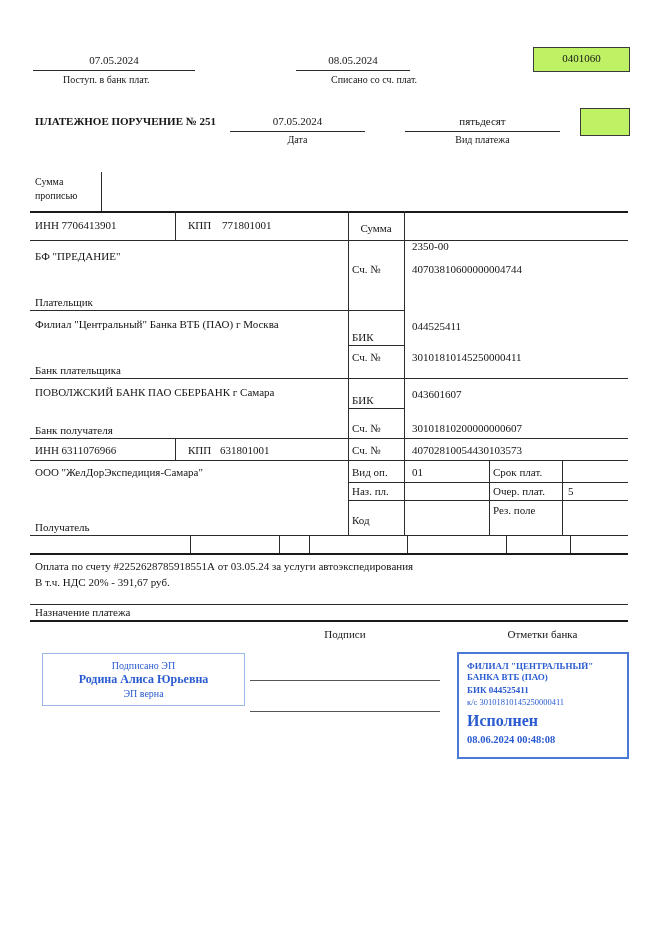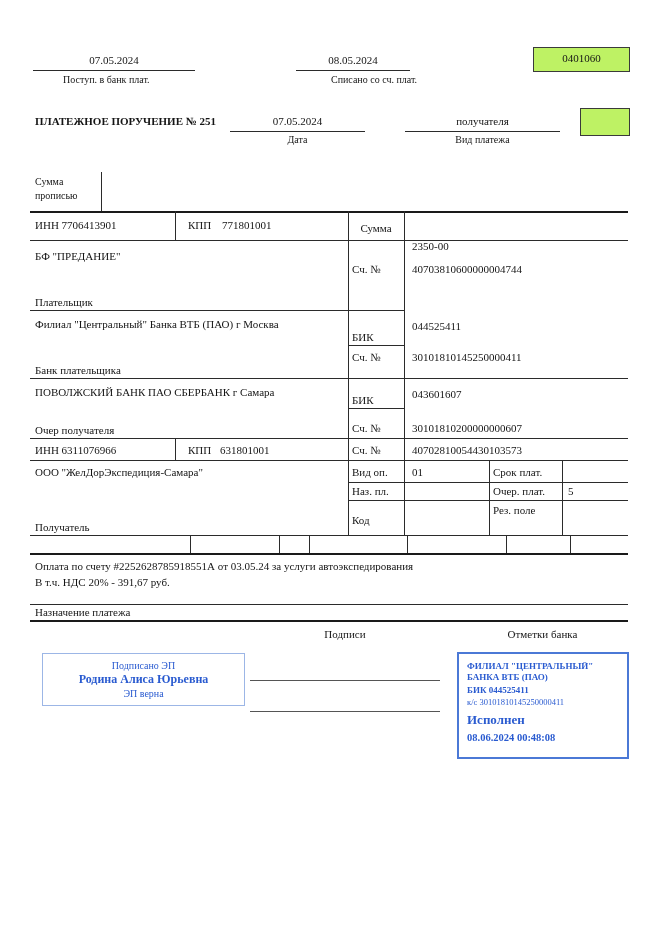--- a/index.html
+++ b/index.html
@@ -25,21 +25,21 @@
   .stamp-left .tiny{font-size:10px;}
   .stamp-left .nm{font-size:12px;font-weight:bold;}
   .stamp-right{
     position:absolute;left:457px;top:652px;width:172px;height:107px;
     border:2px solid #4b79d6;box-sizing:border-box;
     color:#2a5bd0;padding:7px 6px 0 8px;
   }
   .stamp-right .bn{font-size:9px;font-weight:bold;line-height:1.25;white-space:normal;width:150px;}
   .stamp-right .bk{font-size:9px;font-weight:bold;margin-top:1px;}
   .stamp-right .ks{font-size:8.5px;margin-top:2px;}
-  .stamp-right .st{font-size:13px;font-weight:bold;margin-top:5px;}
+  .stamp-right .st{font-size:16px;font-weight:bold;margin-top:5px;}
   .stamp-right .ts{font-size:10.5px;font-weight:bold;margin-top:4px;}
   .sigline{position:absolute;background:#555;height:1px;}
 </style>
 </head>
 <body>
 
 <div class="page">
 
   <span class="t c" style="left:33px;top:54px;width:162px;">07.05.2024</span>
   <div class="ln" style="left:33px;top:70px;width:162px;"></div>
@@ -50,21 +50,21 @@
   <span class="t sm" style="left:307px;top:74px;padding-left:24px;">Списано со сч. плат.</span>
 
   <div class="box" style="left:533px;top:47px;width:95px;height:23px;">
     <span class="t c" style="left:0;top:4px;width:95px;">0401060</span>
   </div>
 
   <span class="t b" style="left:35px;top:115px;">ПЛАТЕЖНОЕ ПОРУЧЕНИЕ № 251</span>
   <span class="t c" style="left:230px;top:115px;width:135px;">07.05.2024</span>
   <div class="ln" style="left:230px;top:131px;width:135px;"></div>
   <span class="t sm c" style="left:230px;top:134px;width:135px;">Дата</span>
-  <span class="t c" style="left:405px;top:115px;width:155px;">получателя</span>
+  <span class="t c" style="left:405px;top:115px;width:155px;">пятьдесят</span>
   <div class="ln" style="left:405px;top:131px;width:155px;"></div>
   <span class="t sm c" style="left:405px;top:134px;width:155px;">Вид платежа</span>
   <div class="box" style="left:580px;top:108px;width:48px;height:26px;"></div>
 
   <span class="t sm" style="left:35px;top:176px;">Сумма</span>
   <span class="t sm" style="left:35px;top:190px;">прописью</span>
   <div class="vln" style="left:101px;top:172px;height:39px;"></div>
 
   <div class="lnt" style="left:30px;top:211px;width:598px;"></div>
   <div class="ln" style="left:30px;top:240px;width:598px;"></div>
@@ -105,21 +105,21 @@
   <span class="t" style="left:412px;top:263px;">40703810600000004744</span>
 
   <span class="t" style="left:35px;top:318px;">Филиал "Центральный" Банка ВТБ (ПАО) г Москва</span>
   <span class="t" style="left:35px;top:364px;">Банк плательщика</span>
   <span class="t" style="left:352px;top:331px;">БИК</span>
   <span class="t" style="left:412px;top:320px;">044525411</span>
   <span class="t" style="left:352px;top:351px;">Сч. №</span>
   <span class="t" style="left:412px;top:351px;">30101810145250000411</span>
 
   <span class="t" style="left:35px;top:386px;">ПОВОЛЖСКИЙ БАНК ПАО СБЕРБАНК г Самара</span>
-  <span class="t" style="left:35px;top:424px;">Очер получателя</span>
+  <span class="t" style="left:35px;top:424px;">Банк получателя</span>
   <span class="t" style="left:352px;top:394px;">БИК</span>
   <span class="t" style="left:412px;top:388px;">043601607</span>
   <span class="t" style="left:352px;top:422px;">Сч. №</span>
   <span class="t" style="left:412px;top:422px;">30101810200000000607</span>
 
   <span class="t" style="left:35px;top:444px;">ИНН 6311076966</span>
   <span class="t" style="left:188px;top:444px;">КПП</span>
   <span class="t" style="left:220px;top:444px;">631801001</span>
   <span class="t" style="left:352px;top:444px;">Сч. №</span>
   <span class="t" style="left:412px;top:444px;">40702810054430103573</span>

